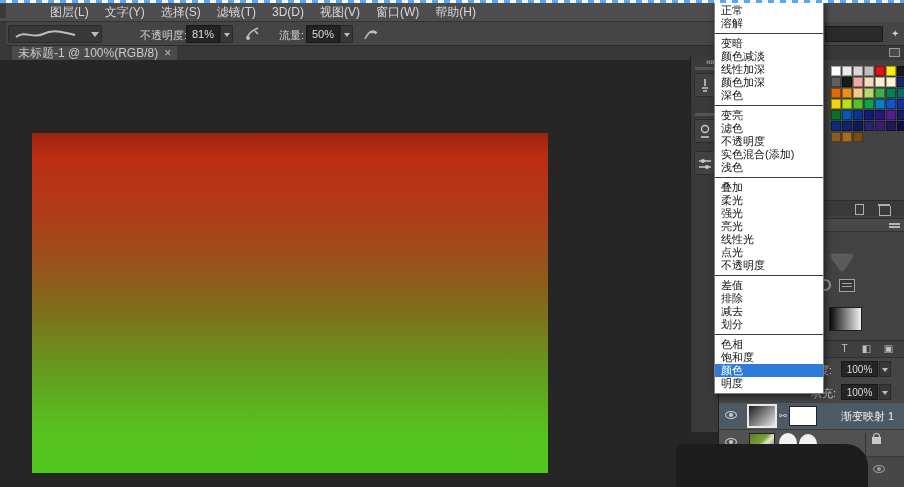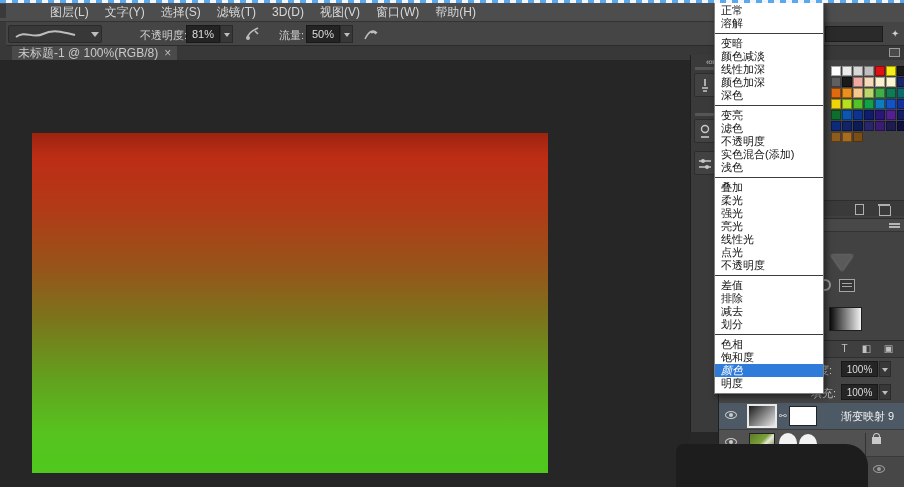--- a/index.html
+++ b/index.html
@@ -148,21 +148,21 @@
   .eye-ghost { position:absolute; left:154px; top:124px; width:12px; height:8px; border:1px solid #9a9a9a;
                border-radius:50%; }
   .eye-ghost::after { content:""; position:absolute; left:3px; top:1px; width:4px; height:4px;
                       background:#9a9a9a; border-radius:50%; }
 
   
   .blend-menu { left:714px; top:1px; width:110px; height:393px; background:#ffffff;
                 border:1px solid #7e7e7e; box-shadow:2px 3px 6px rgba(0,0,0,.5);
                 z-index:50; padding-top:2px; overflow:hidden; }
   .bm-item { height:13px; line-height:13px; padding-left:6px; font-size:11px; color:#141414; white-space:nowrap; }
-  .bm-item.hl { background:#2f7bd9; color:#ffffff;font-style:italic; }
+  .bm-item.hl { background:#2f7bd9; color:#ffffff; }
   .bm-sep { border-top:1px solid #3c3c3c; margin:3px 0; }
 
   
   .blob { left:676px; top:444px; width:192px; height:43px; background:#1d1d1d;
           border-radius:8px 22px 0 0; z-index:45; }
 </style>
 </head>
 <body>
 
 <div class="screen">
@@ -339,21 +339,21 @@
         <span class="lp-label" style="left:92px;">填充:</span>
         <div class="lp-box">100%</div>
         <div class="lp-dd"></div>
       </div>
 
       <div class="layer-row1">
         <div class="eye"></div>
         <div class="thumb-grad"></div>
         <div class="icon-link">⚯</div>
         <div class="thumb-mask"></div>
-        <div class="layer-name">渐变映射 9</div>
+        <div class="layer-name">渐变映射 1</div>
       </div>
 
       <div class="layer-row2">
         <div class="eye"></div>
         <div class="thumb-img"></div>
         <div class="blob-circle" style="left:60px; top:3px;"></div>
         <div class="blob-circle" style="left:80px; top:4px;"></div>
         <div class="blob-circle" style="left:92px; top:14px; width:12px; height:12px;"></div>
         <div class="icon-lock"></div>
       </div>

